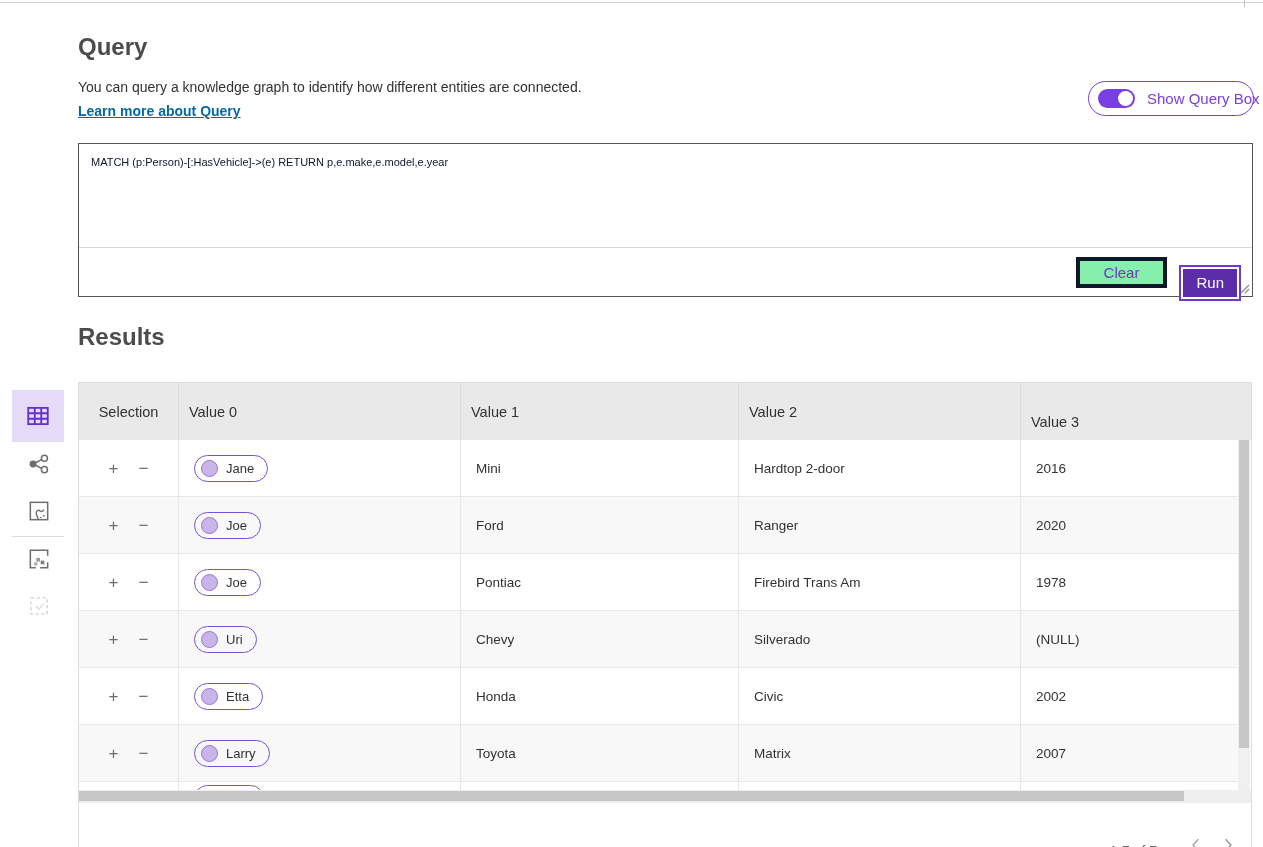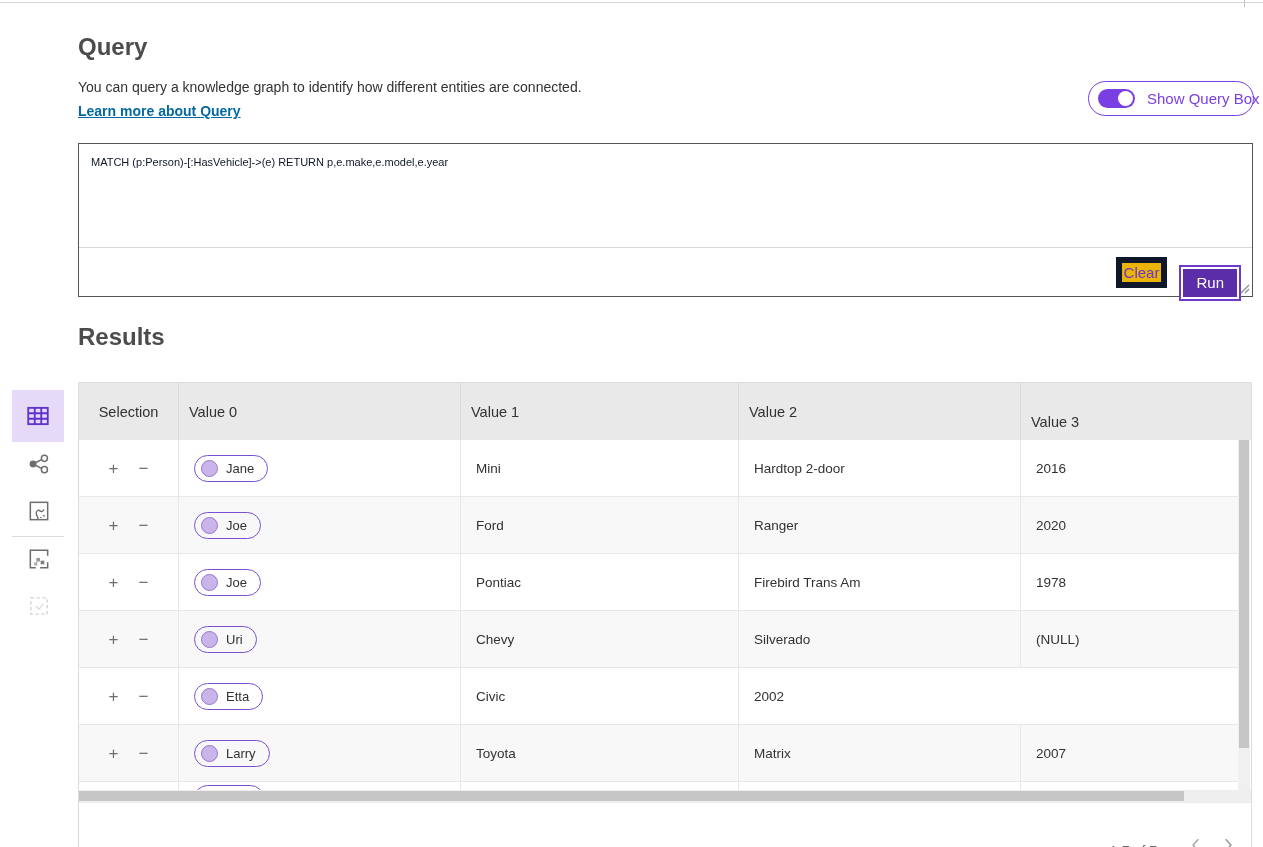--- a/index.html
+++ b/index.html
@@ -27,21 +27,21 @@
   .toggle-label { margin-left:12px; font-size:15px; color:#7a3fe3; white-space:nowrap; }
 
   
   .query-box { position:absolute; left:78px; top:143px; width:1175px; height:154px;
     border:1px solid #545454; background:#fff; }
   .query-input { position:relative; width:100%; height:103px; padding:12px; font-size:11px;
     color:#0f172a; font-family:"Liberation Sans", sans-serif; overflow:hidden; }
   .resize-handle { position:absolute; right:2px; bottom:2px; }
   .query-footer { height:49px; border-top:1px solid #d8d8d8; display:flex; align-items:center;
     justify-content:flex-end; padding-right:11px; gap:12px; }
-  .btn-clear { height:31px; padding:0 2px; background:#eab308; border:6px solid #0f172a;
+  .btn-clear { height:31px; padding:0 24px; background:#86efac; border:4px solid #0f172a;
     color:#6a35cc; font-size:15px; font-family:inherit; cursor:pointer; }
   .run-wrap { border:2px solid #6d3ad0; padding:2px; background:#fff; cursor:pointer;margin-top:21px; }
   .btn-run { display:block; height:28px; padding:0 13px; background:#5c2da9; border:none;
     color:#fff; font-size:15px; font-family:inherit; cursor:pointer; }
 
   
   .side-item { position:absolute; display:flex; align-items:center; justify-content:center; cursor:pointer; }
   .side-active { left:12px; top:390px; width:52px; height:52px; background:#e5daf8; }
   .side-2 { left:25px; top:450px; width:28px; height:28px; }
   .side-3 { left:25px; top:497px; width:28px; height:28px; }
@@ -242,20 +242,21 @@
         <div class="td td-selection">
           <button class="sel-btn">+</button>
           <button class="sel-btn">−</button>
         </div>
         <div class="td">
             <span class="pill">
               <span class="pill-dot"></span>
               <span class="pill-label">Etta</span>
             </span>
           </div>
+        <div class="td">Honda</div>
         <div class="td">Civic</div>
         <div class="td">2002</div>
       </div>
 
       <div class="tr alt">
         <div class="td td-selection">
           <button class="sel-btn">+</button>
           <button class="sel-btn">−</button>
         </div>
         <div class="td">

